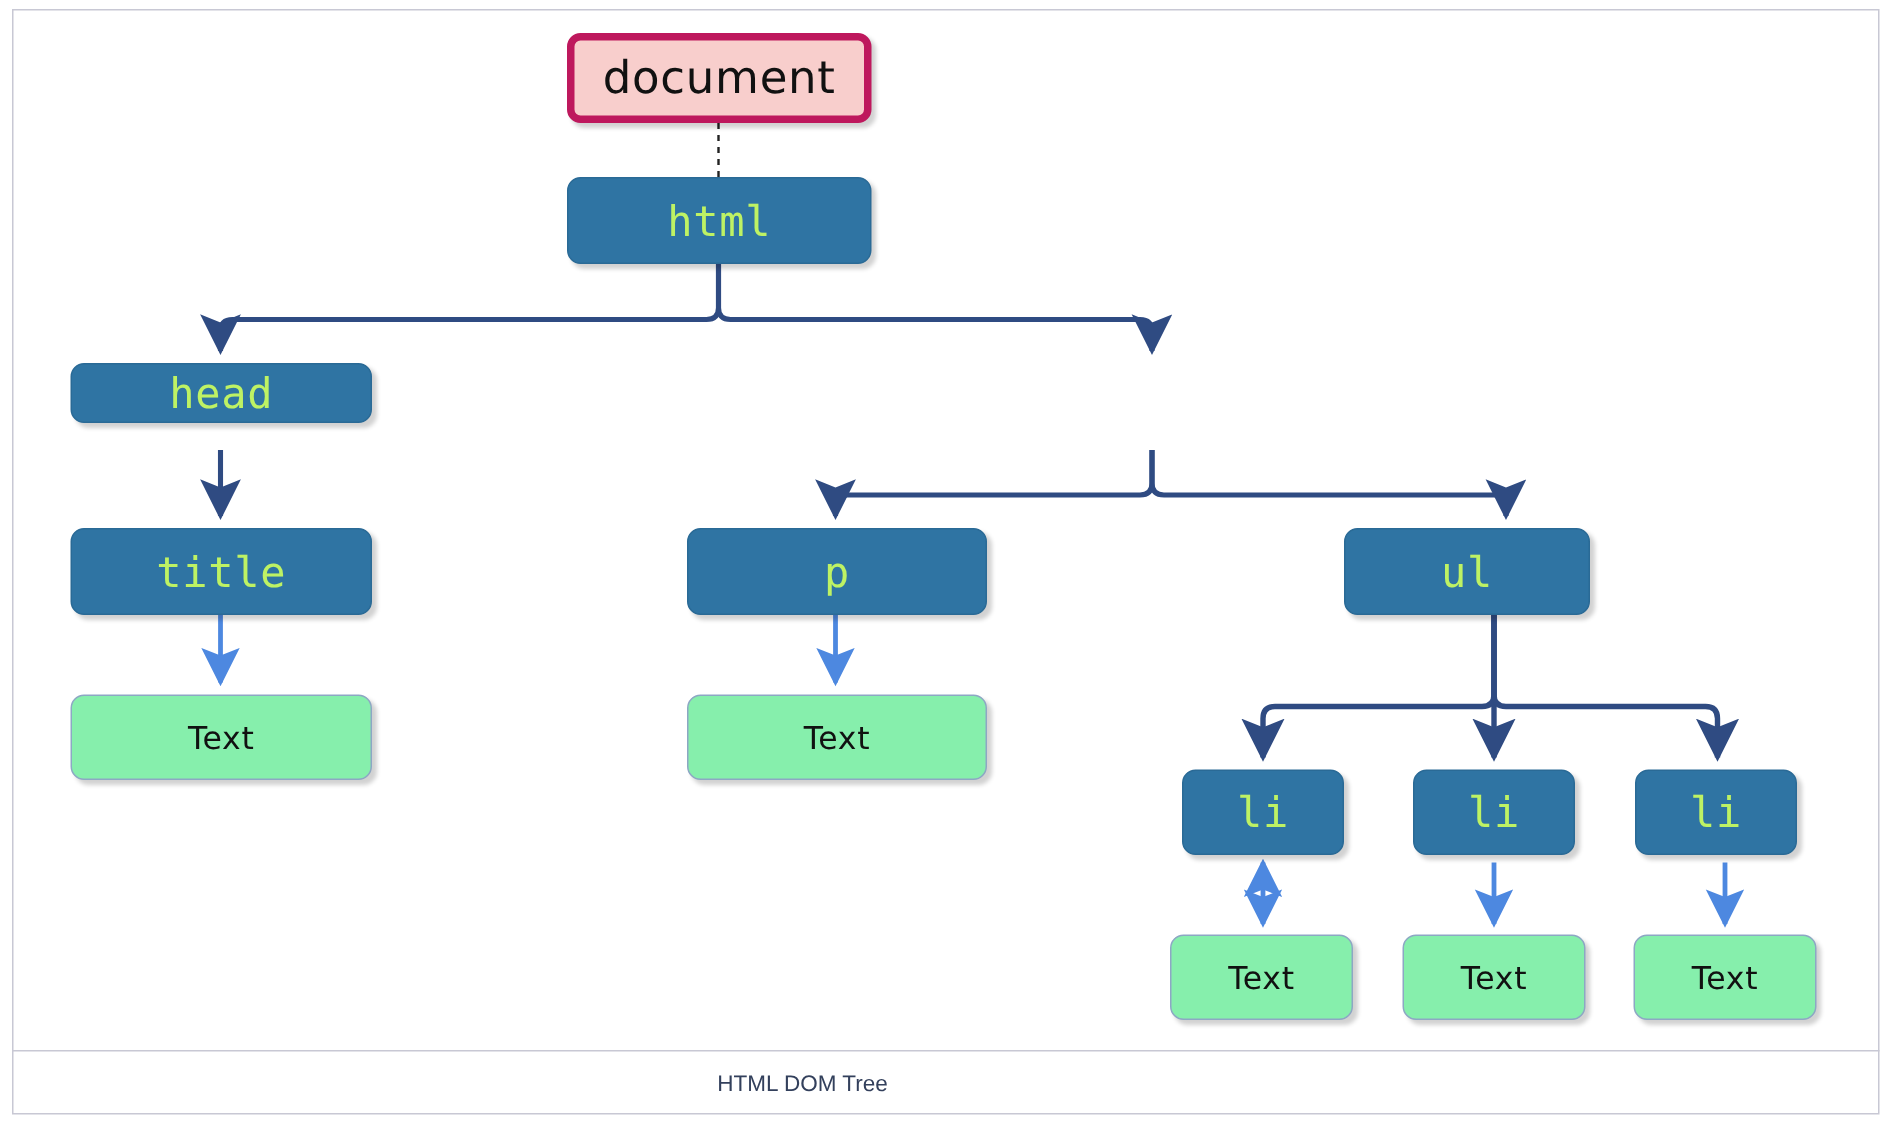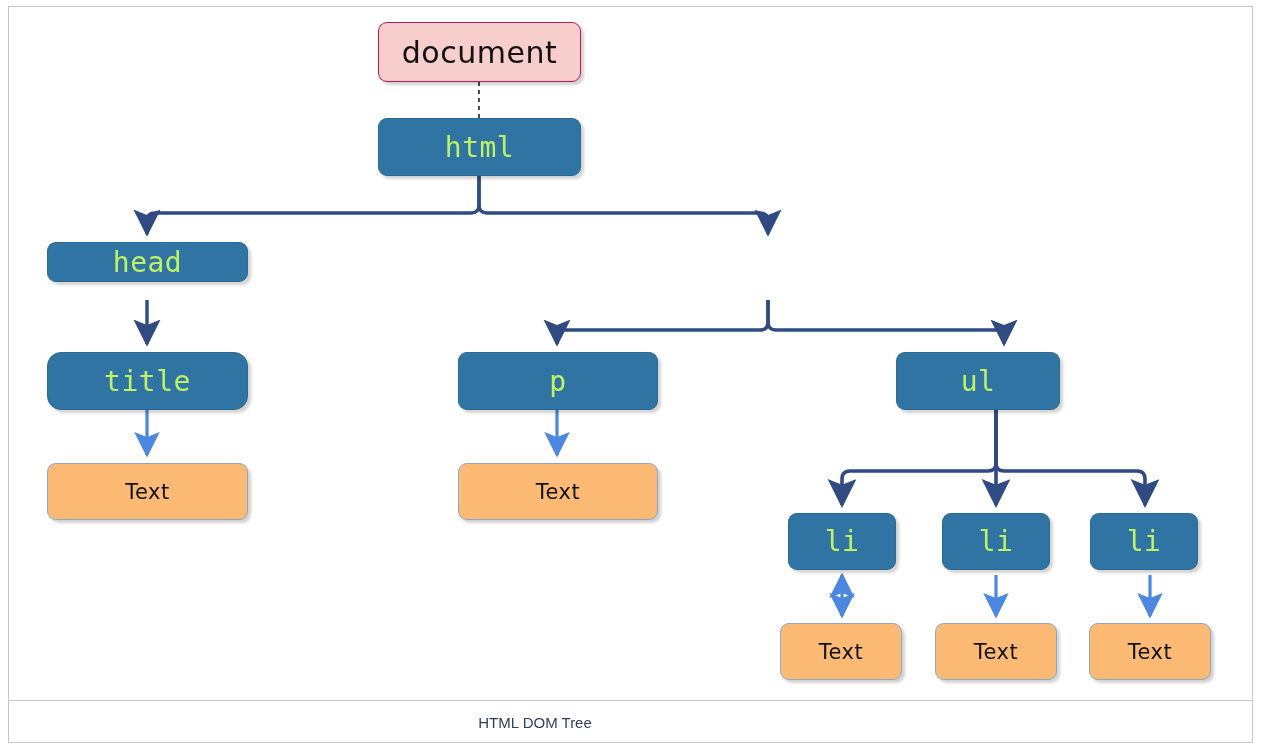--- a/index.html
+++ b/index.html
@@ -55,26 +55,26 @@
     box-shadow: 3px 3px 3px rgba(0,0,0,0.18);
     user-select: none;
   }
   .node-element {
     background: #2f74a3;
     border: 1px solid #2a6a96;
     color: #bef264;
   }
   .node-document {
     background: #f8cecc;
-    border: 1px solid #be185d;
+    border: 5px solid #be185d;
     color: #111111;
     font-family: "DejaVu Sans", sans-serif;
   }
   .node-text {
-    background: #fdba74;
+    background: #86efac;
     border: 1px solid #8da7c4;
     color: #111111;
     font-family: "DejaVu Sans", sans-serif;
   }
   .footer-caption {
     position: absolute;
     left: 8px;
     top: 701px;
     width: 1054px;
     height: 42px;
@@ -135,21 +135,21 @@
 
   <div class="node node-element" style="left:378px; top:118px; width:203px; height:58px; font-size:28px;">
     <span>html</span>
   </div>
 
   <div class="node node-element" style="left:47px; top:242px; width:201px; height:40px; font-size:28px;">
     <span>head</span>
   </div>
 
 
-  <div class="node node-element" style="left:47px; top:352px; width:201px; height:58px; font-size:28px;border-radius:14px;">
+  <div class="node node-element" style="left:47px; top:352px; width:201px; height:58px; font-size:28px;">
     <span>title</span>
   </div>
 
   <div class="node node-element" style="left:458px; top:352px; width:200px; height:58px; font-size:28px;">
     <span>p</span>
   </div>
 
   <div class="node node-element" style="left:896px; top:352px; width:164px; height:58px; font-size:28px;">
     <span>ul</span>
   </div>

